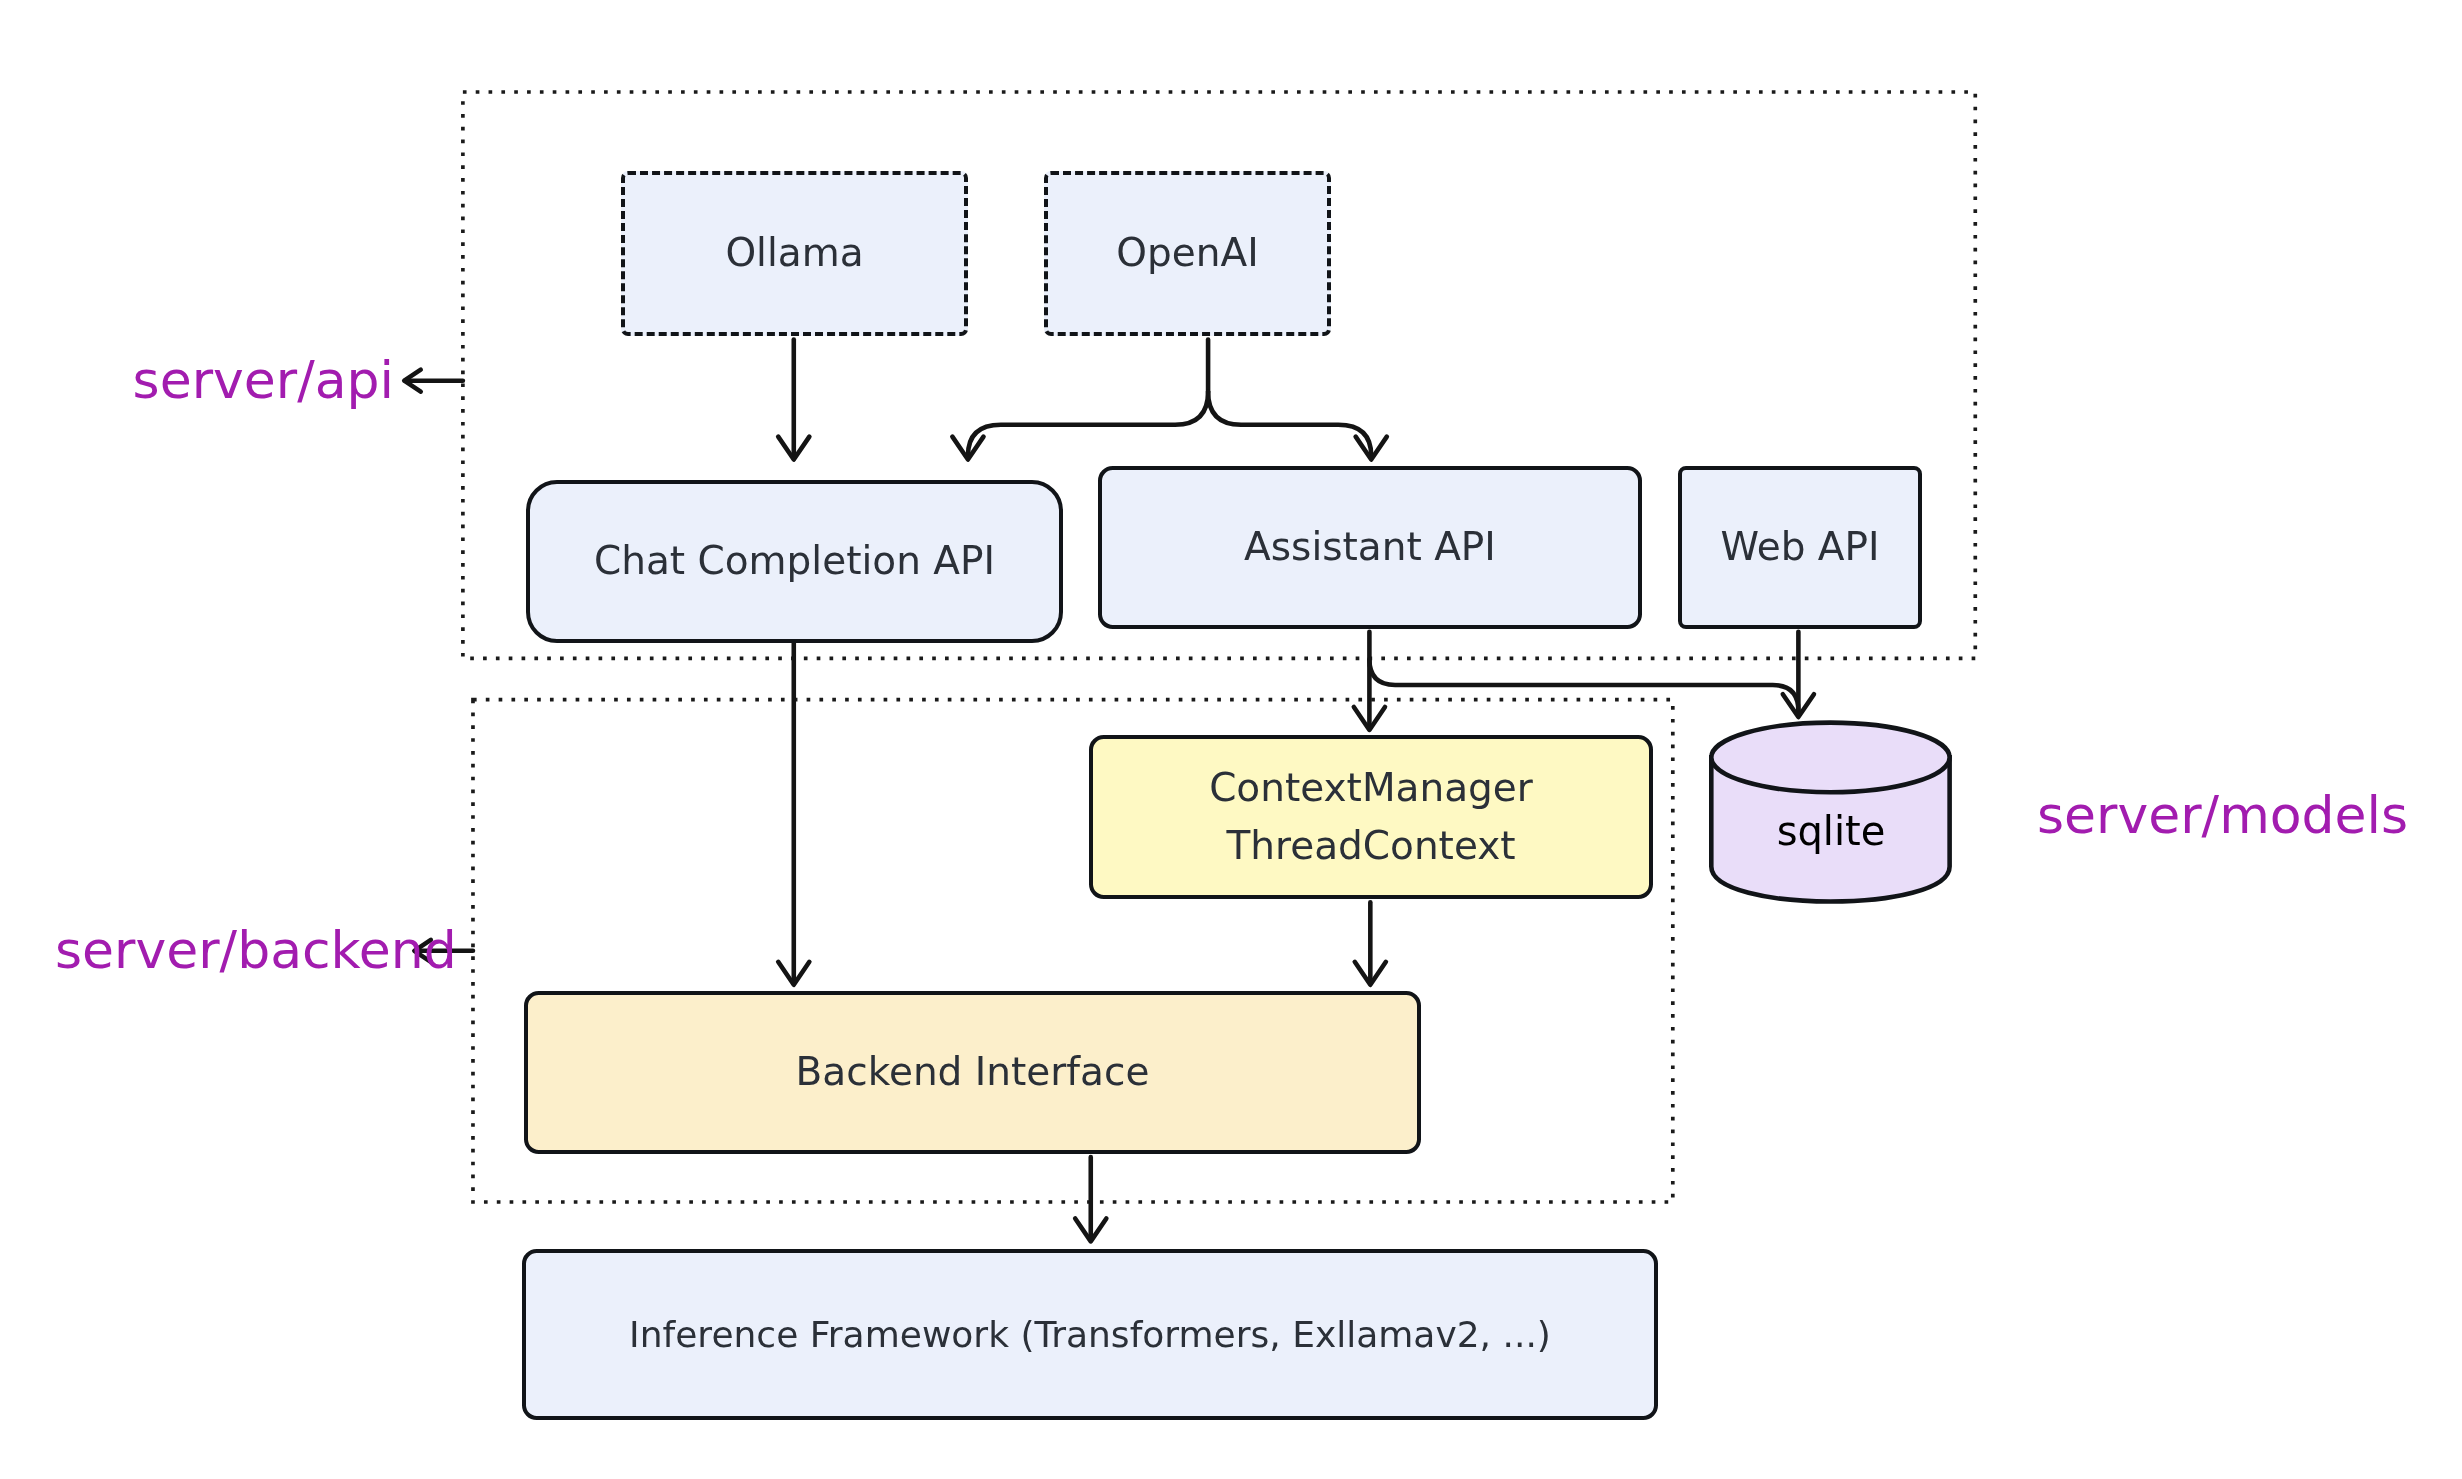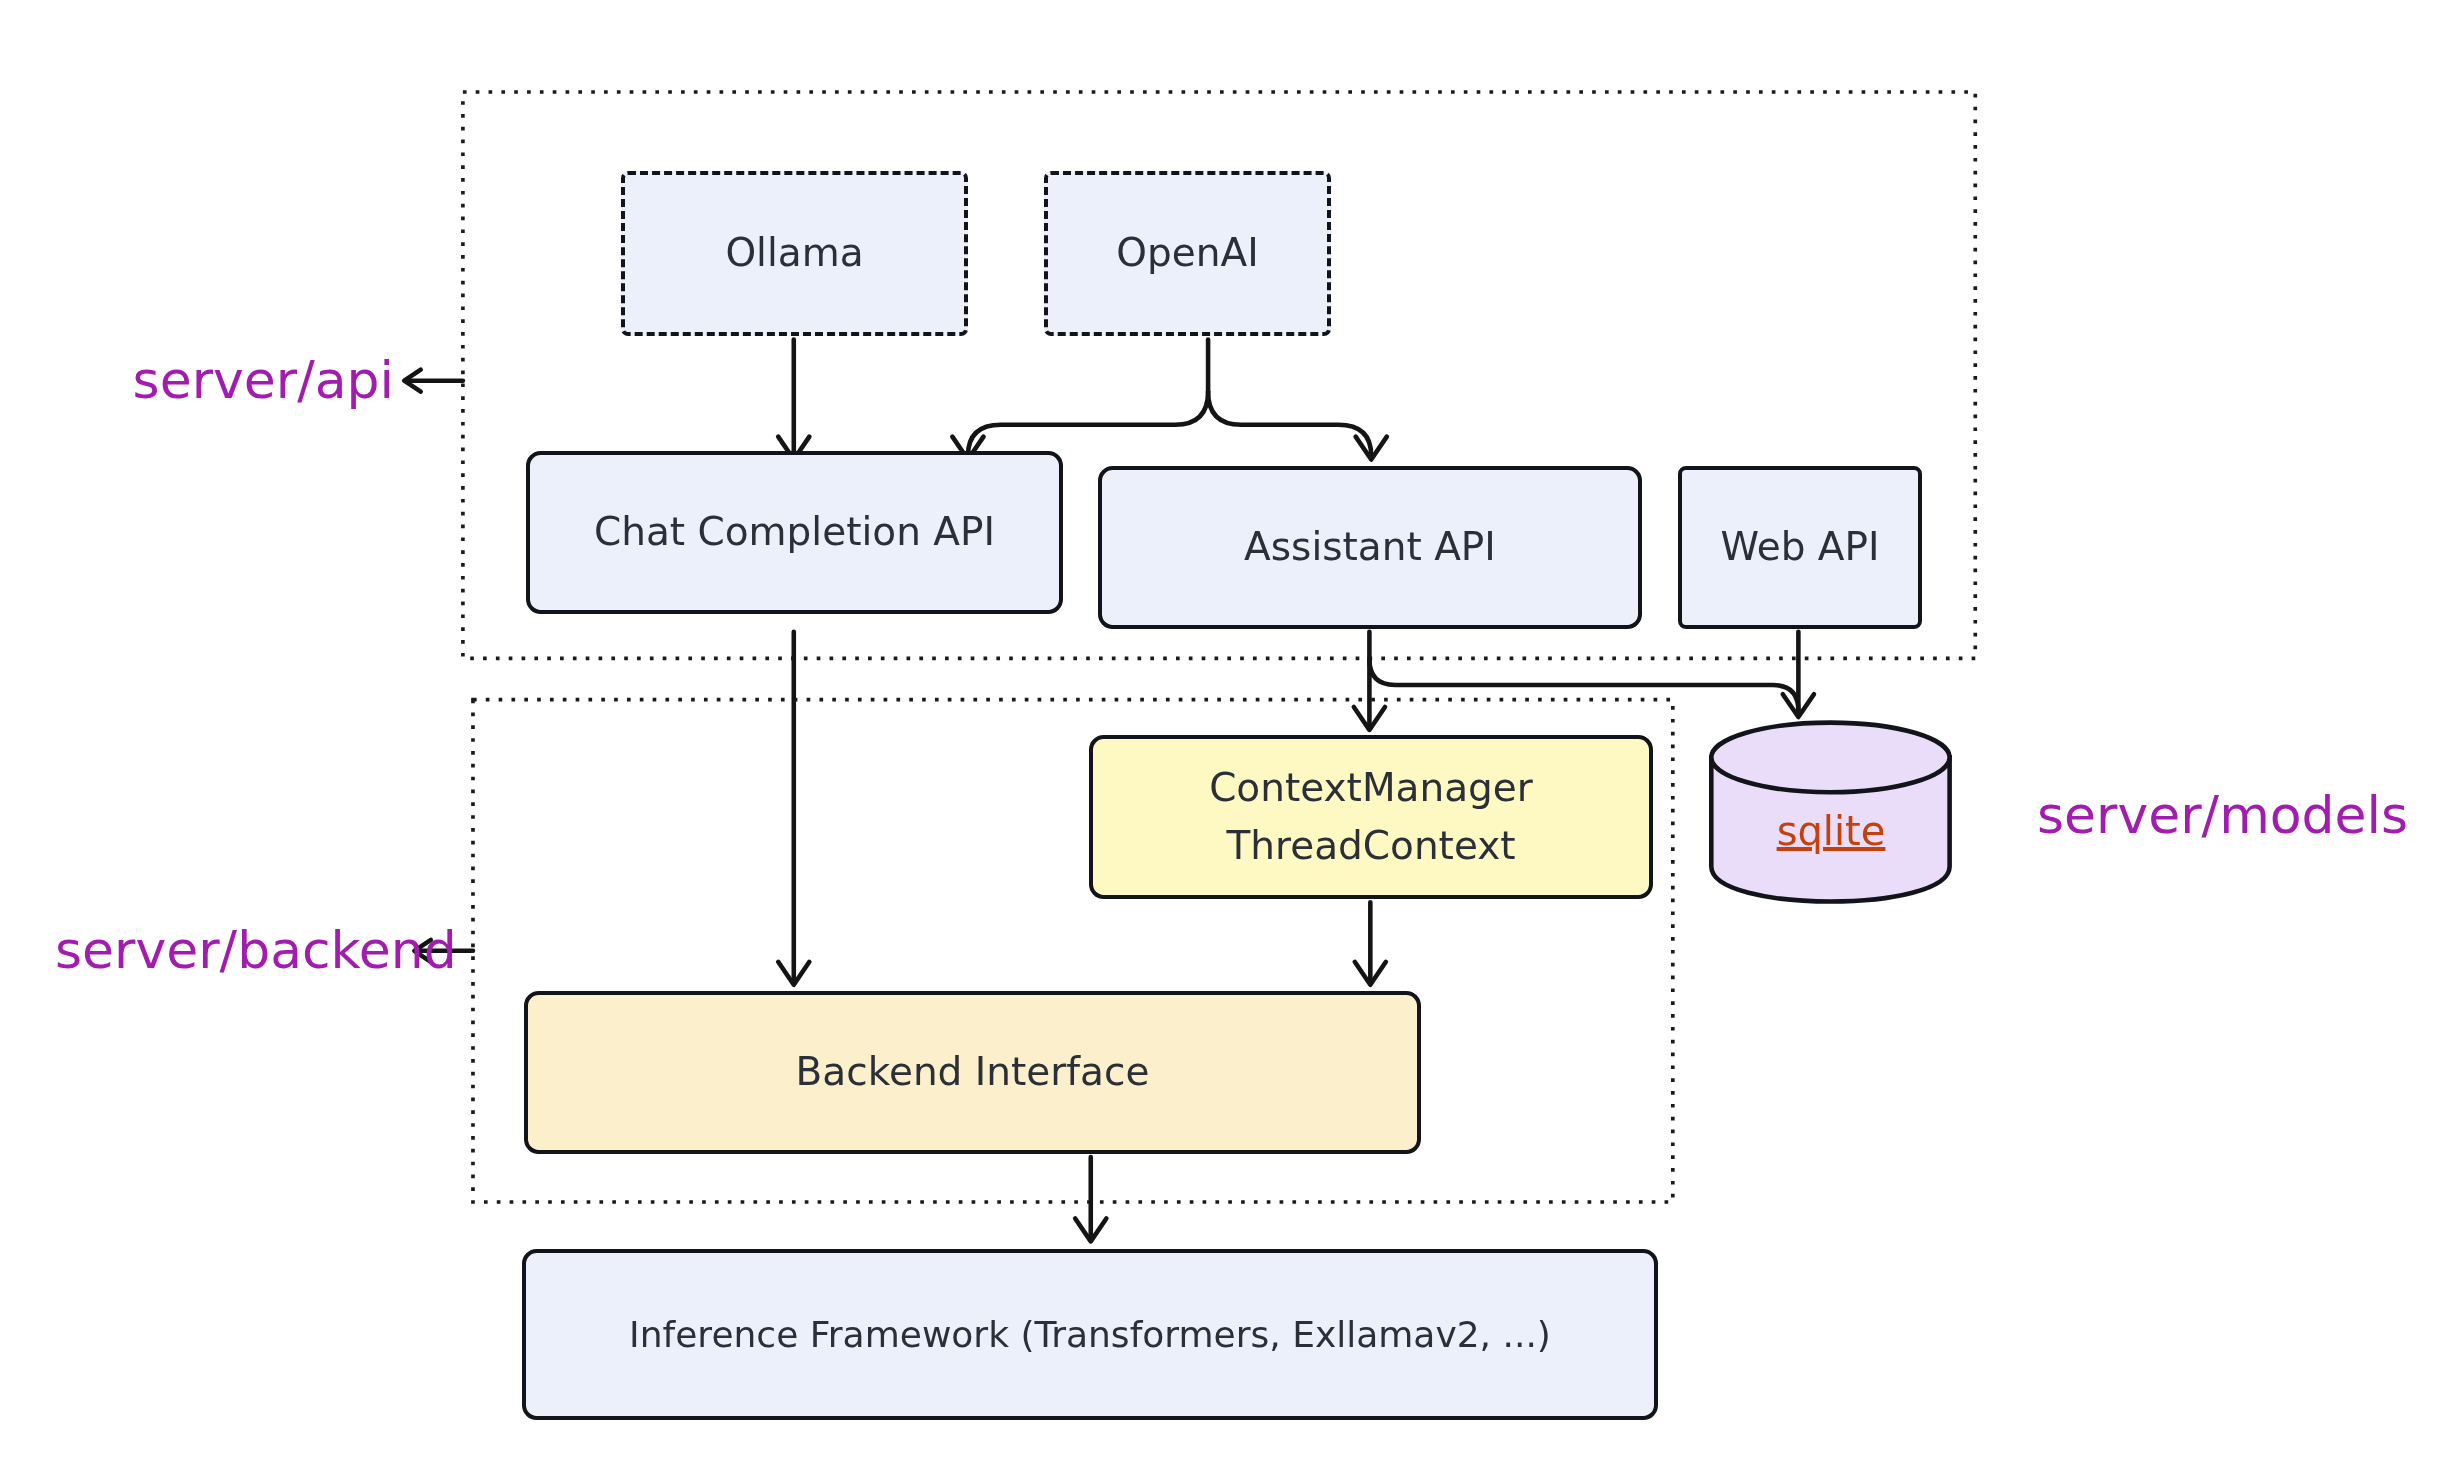--- a/index.html
+++ b/index.html
@@ -13,21 +13,21 @@
     position:absolute; box-sizing:border-box;
     display:flex; flex-direction:column; align-items:center; justify-content:center;
     border:4.6px solid #111418; border-radius:14.7px;
     font-size:39px; line-height:1.5; text-align:center; color:#2b3038;
     z-index:3;
   }
   .node.dashed { border-style:dashed; border-radius:7px; }
   .node.small-text { font-size:36px; }
   .shape-label {
     position:absolute; display:flex; align-items:center; justify-content:center;
-    font-size:40px; color:#c2410c; z-index:4; text-align:right;text-decoration:underline;
+    font-size:40px; color:#000000; z-index:4; text-align:right;
   }
   .side-label {
     position:absolute; font-size:52px; color:#a21caf; z-index:3;
     height:55px; line-height:55px; white-space:nowrap;
   }
   .side-label.right-align { text-align:right; }
   svg .edge { stroke:#141414; stroke-width:5; fill:none; stroke-linecap:round; stroke-linejoin:round; }
   svg .container-rect { fill:none; stroke:#1a1a1a; stroke-width:4; }
   svg .cyl { stroke:#111418; stroke-width:5; }
 </style>
@@ -101,21 +101,21 @@
   </svg>
 
   <div class="node dashed" style="left: 621px; top: 171px; width: 347px; height: 165px; background-color: rgb(235, 240, 251);">
     <span>Ollama</span>
   </div>
 
   <div class="node dashed" style="left: 1044px; top: 171px; width: 287px; height: 165px; background-color: rgb(235, 240, 251);">
     <span>OpenAI</span>
   </div>
 
-  <div class="node" style="left: 526px; top: 451px; width: 537px; height: 163px; background-color: rgb(235, 240, 251);">
+  <div class="node" style="left: 526px; top: 480px; width: 537px; height: 163px; background-color: rgb(235, 240, 251); border-radius: 31px;">
     <span>Chat Completion API</span>
   </div>
 
   <div class="node" style="left: 1098px; top: 466px; width: 544px; height: 163px; background-color: rgb(235, 240, 251);">
     <span>Assistant API</span>
   </div>
 
   <div class="node" style="left: 1678px; top: 466px; width: 244px; height: 163px; background-color: rgb(235, 240, 251); border-radius: 8px;">
     <span>Web API</span>
   </div>

